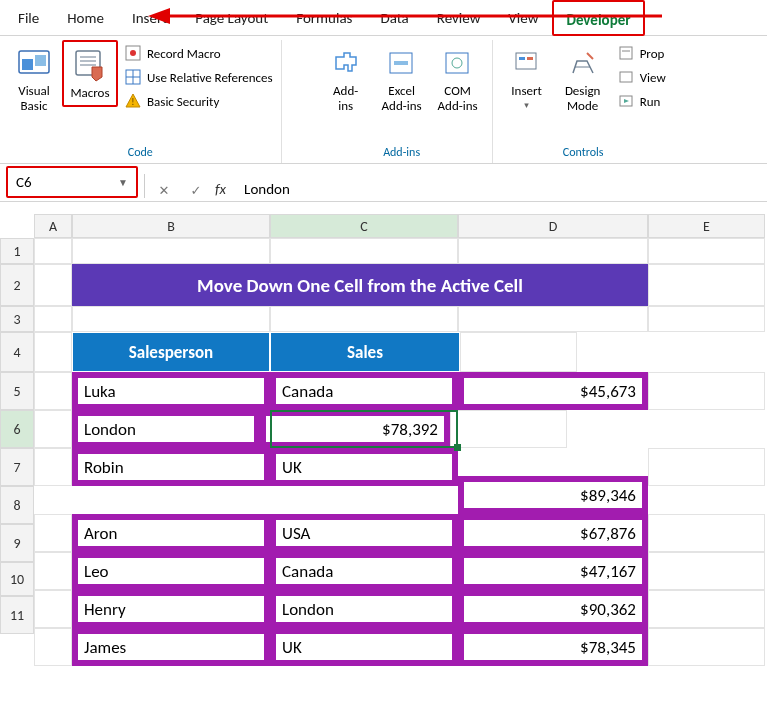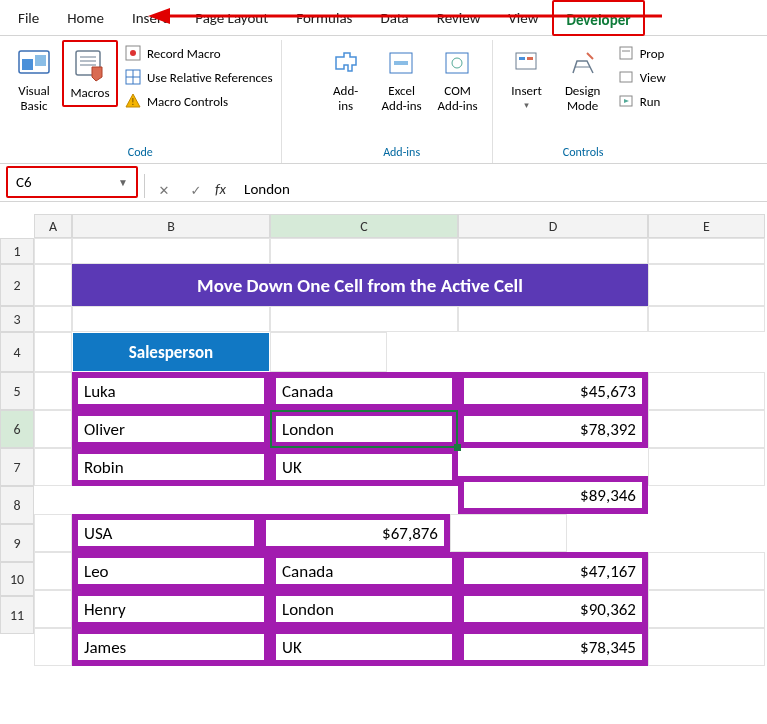--- a/index.html
+++ b/index.html
@@ -127,21 +127,21 @@
             </span>
           <span>Use Relative References</span>
         </div>
         <div class="small-item">
           <span class="si">
               <svg width="16" height="16">
                 <polygon points="8,1 15,14 1,14" fill="#f5b400" stroke="#c08800"></polygon>
                 <text x="8" y="12" font-size="10" text-anchor="middle" fill="#664400">!</text>
               </svg>
             </span>
-          <span>Macro Controls</span>
+          <span>Basic Security</span>
         </div>
       </div>
     </div>
     <div class="group-label">Code</div>
   </div>
 
   <div class="group" style="margin-left:30px;">
     <div class="group-items">
       <div class="big-btn">
         <div class="icon-box">
@@ -289,47 +289,48 @@
           <div class="cell" style="width:38px;height:26px;"></div>
           <div class="cell" style="width:198px;height:26px;"></div>
           <div class="cell" style="width:188px;height:26px;"></div>
           <div class="cell" style="width:190px;height:26px;"></div>
           <div class="cell" style="width:117px;height:26px;"></div>
         </div>
 
       <div class="row">
           <div class="cell" style="width:38px;height:40px;"></div>
         <div class="cell hdr-cell" style="width:198px;height:40px;">Salesperson</div>
+        <div class="cell hdr-cell" style="width:190px;height:40px;">Sales</div>
         <div class="cell" style="width:117px;height:40px;"></div>
         </div>
 
       <div id="data-rows">
           <div class="row">
             <div class="cell" style="width:38px;"></div>
             <div class="cell data-cell" style="width:198px;">Luka</div>
             <div class="cell data-cell" style="width:188px;">Canada</div>
             <div class="cell data-cell right" style="width:190px;">$45,673</div>
             <div class="cell" style="width:117px;"></div>
           </div>
           <div class="row">
             <div class="cell" style="width:38px;"></div>
-            <div class="cell data-cell" style="width:198px;">Oliver</div>
             <div class="cell data-cell" style="width:188px;">London</div>
             <div class="cell data-cell right" style="width:190px;">$78,392</div>
             <div class="cell" style="width:117px;"></div>
           </div>
           <div class="row">
             <div class="cell" style="width:38px;"></div>
             <div class="cell data-cell" style="width:198px;">Robin</div>
             <div class="cell data-cell" style="width:188px;">UK</div>
             <div class="cell data-cell right" style="width:190px;margin-top:28px;">$89,346</div>
             <div class="cell" style="width:117px;"></div>
           </div>
           <div class="row">
             <div class="cell" style="width:38px;"></div>
+            <div class="cell data-cell" style="width:198px;">Aron</div>
             <div class="cell data-cell" style="width:188px;">USA</div>
             <div class="cell data-cell right" style="width:190px;">$67,876</div>
             <div class="cell" style="width:117px;"></div>
           </div>
           <div class="row">
             <div class="cell" style="width:38px;"></div>
             <div class="cell data-cell" style="width:198px;">Leo</div>
             <div class="cell data-cell" style="width:188px;">Canada</div>
             <div class="cell data-cell right" style="width:190px;">$47,167</div>
             <div class="cell" style="width:117px;"></div>

